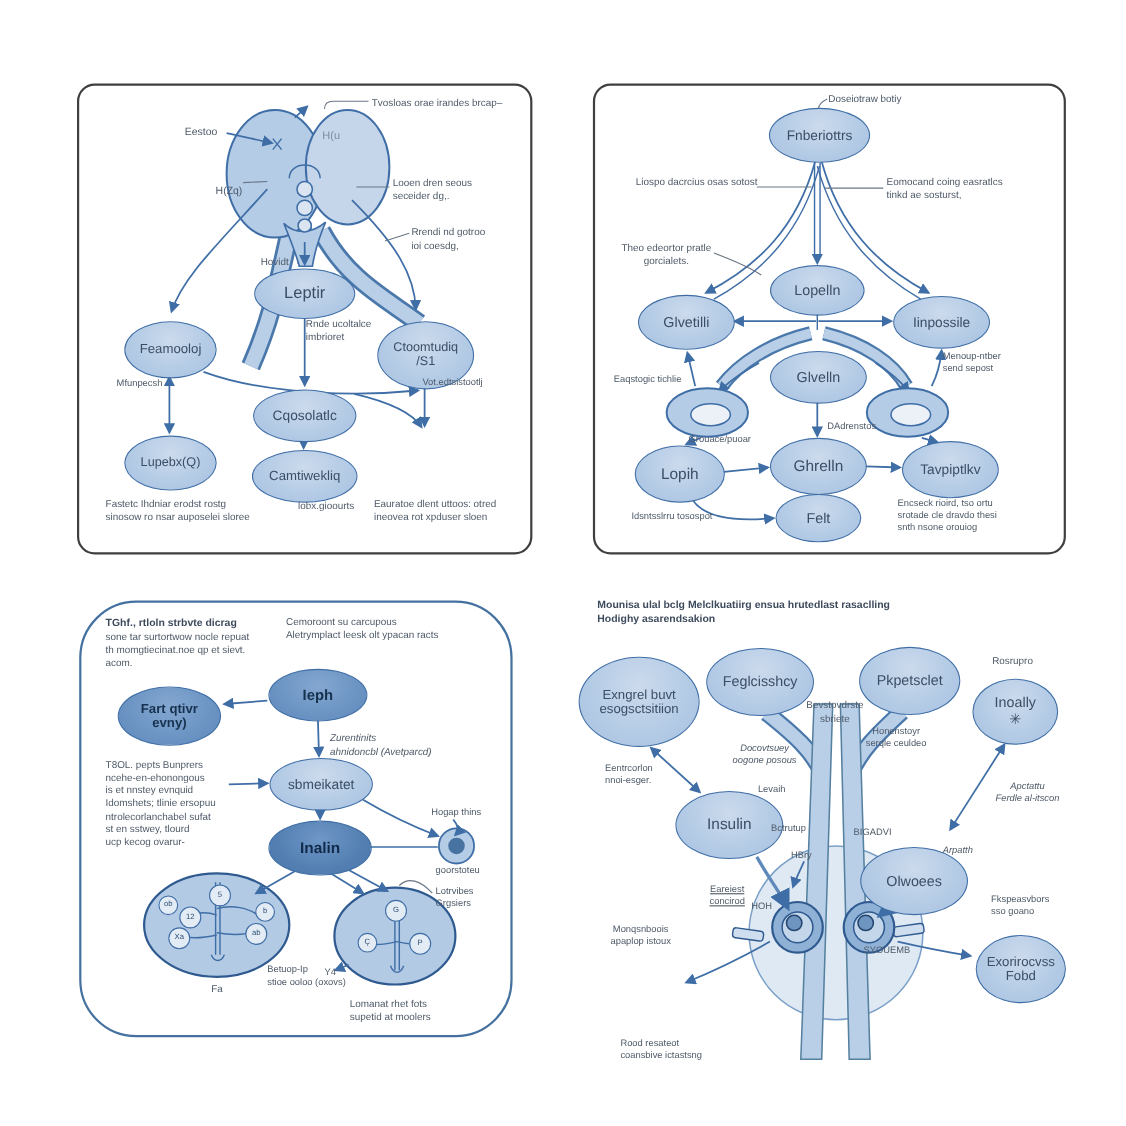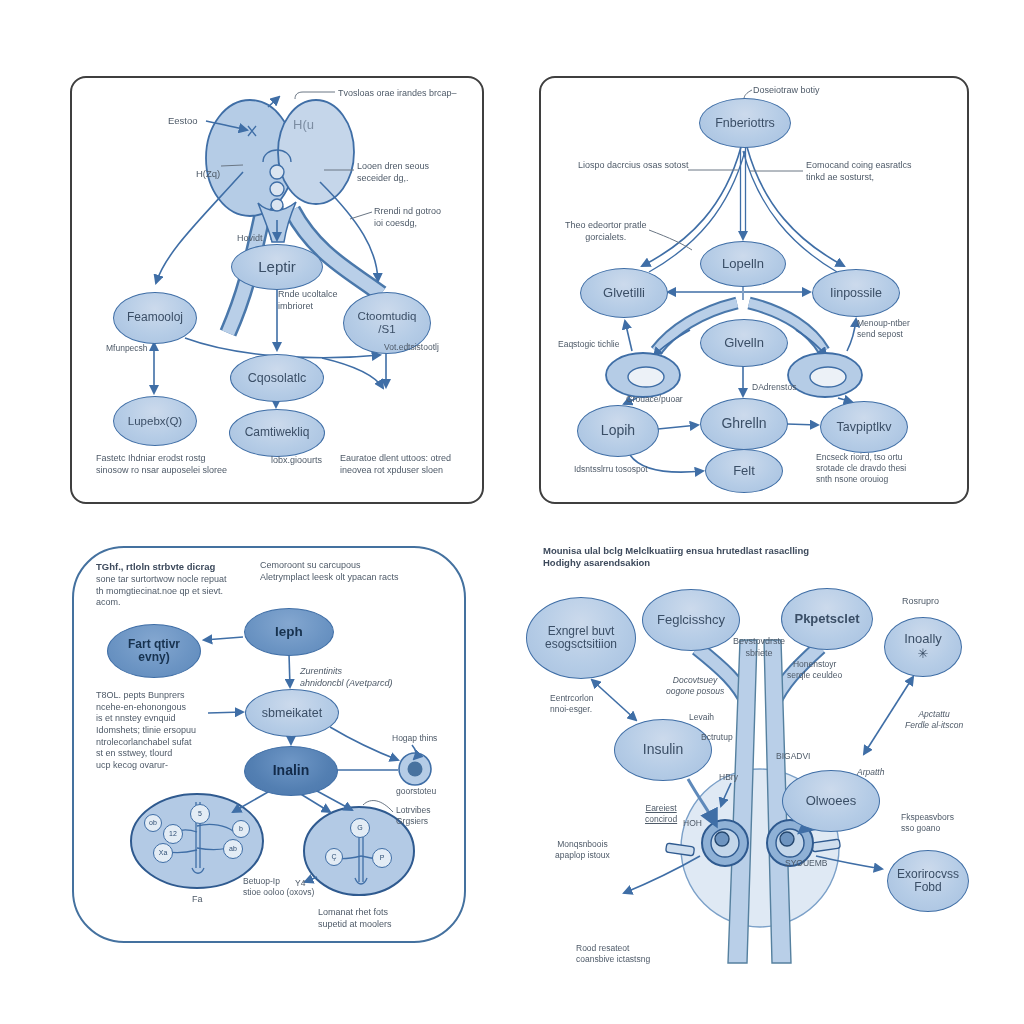--- a/index.html
+++ b/index.html
@@ -186,21 +186,21 @@
   </svg>
 
 <div class="node light" style="left: 231px; top: 244px; width: 90px; height: 44px; font-size: 15px;">Leptir</div>
     <div class="node light" style="left: 113px; top: 292px; width: 82px; height: 50px; font-size: 12px;">Feamooloj</div>
     <div class="node light" style="left: 343px; top: 292px; width: 86px; height: 60px; font-size: 11.5px;">Ctoomtudiq
 /S1</div>
     <div class="node light" style="left: 230px; top: 354px; width: 92px; height: 46px; font-size: 12.5px;">Cqosolatlc</div>
     <div class="node light" style="left: 113px; top: 396px; width: 82px; height: 48px; font-size: 11.5px;">Lupebx(Q)</div>
     <div class="node light" style="left: 229px; top: 409px; width: 94px; height: 46px; font-size: 12px;">Camtiwekliq</div>
     <div class="lbl " style="left: 168px; top: 115px; font-size: 9.5px;">Eestoo</div>
-    <div class="lbl faint" style="left: 293px; top: 117px; font-size: 13px;">H(u</div>
+    <div class="lbl faint" style="left: 293px; top: 117px; font-size: 10px;">H(u</div>
     <div class="lbl " style="left: 196px; top: 148px; font-size: 9.5px; margin-top: 20px;">H(Zq)</div>
     <div class="lbl " style="left: 338px; top: 88px; font-size: 9px;">Tvosloas orae irandes brcap–</div>
     <div class="lbl " style="left: 357px; top: 161px; font-size: 9px;">Looen dren seous
 seceider dg,.</div>
     <div class="lbl " style="left: 374px; top: 206px; font-size: 9px;">Rrendi nd gotroo
 ioi coesdg,</div>
     <div class="lbl " style="left: 237px; top: 233px; font-size: 9px;">Hovidt</div>
     <div class="lbl " style="left: 278px; top: 289px; font-size: 9px;">Rnde ucoltalce
 imbrioret</div>
     <div class="lbl " style="left: 106px; top: 343px; font-size: 8.5px;">Mfunpecsh</div>
@@ -269,48 +269,48 @@
 Grgsiers</div>
     <div class="lbl " style="left: 192px; top: 894px; font-size: 9px;">Fa</div>
     <div class="lbl " style="left: 243px; top: 876px; font-size: 8.5px;">Betuop-Ip
 stioe ooloo (oxovs)</div>
     <div class="lbl " style="left: 295px; top: 878px; font-size: 8.5px;">Y4</div>
     <div class="lbl " style="left: 318px; top: 907px; font-size: 9px;">Lomanat rhet fots
 supetid at moolers</div>
     <div class="node light" style="left: 526px; top: 597px; width: 108px; height: 80px; font-size: 12px;">Exngrel buvt
 esogsctsitiion</div>
     <div class="node light" style="left: 642px; top: 589px; width: 96px; height: 60px; font-size: 13px;">Feglcisshcy</div>
-    <div class="node light" style="left: 781px; top: 588px; width: 90px; height: 60px; font-size: 13px; font-weight: bold;">Pkpetsclet</div>
+    <div class="node light" style="left: 781px; top: 588px; width: 90px; height: 60px; font-size: 13px;">Pkpetsclet</div>
     <div class="node light" style="left: 884px; top: 617px; width: 76px; height: 58px; font-size: 13px;">Inoally
 ✳</div>
     <div class="node light" style="left: 614px; top: 719px; width: 96px; height: 60px; font-size: 14px;">Insulin</div>
     <div class="node light" style="left: 782px; top: 770px; width: 96px; height: 60px; font-size: 13px;">Olwoees</div>
     <div class="node light" style="left: 887px; top: 850px; width: 80px; height: 60px; font-size: 12px;">Exorirocvss
 Fobd</div>
     <div class="lbl b" style="left: 543px; top: 545px; font-size: 9.5px;">Mounisa ulal bclg Melclkuatiirg ensua hrutedlast rasaclling
 Hodighy asarendsakion</div>
     <div class="lbl " style="left: 902px; top: 596px; font-size: 9px;">Rosrupro</div>
     <div class="lbl c" style="left: 733px; top: 636px; font-size: 9px;">Bevstovdrste
 sbriete</div>
     <div class="lbl i c" style="left: 666px; top: 659px; font-size: 8.5px;">Docovtsuey
 oogone posous</div>
     <div class="lbl c" style="left: 787px; top: 659px; font-size: 8.5px;">Honenstoyr
 serqle ceuldeo</div>
     <div class="lbl " style="left: 550px; top: 693px; font-size: 8.5px;">Eentrcorlon
 nnoi-esger.</div>
     <div class="lbl " style="left: 689px; top: 712px; font-size: 8.5px;">Levaih</div>
     <div class="lbl i c" style="left: 905px; top: 693px; font-size: 8.5px;">Apctattu
 Ferdle al-itscon</div>
-    <div class="lbl " style="left: 701px; top: 732px; font-size: 8.5px;">Bctrutup</div>
+    <div class="lbl " style="left: 701px; top: 747px; font-size: 8.5px;">Bctrutup</div>
     <div class="lbl " style="left: 776px; top: 751px; font-size: 8.5px;">BIGADVI</div>
     <div class="lbl i" style="left: 857px; top: 751px; font-size: 8.5px;">Arpatth</div>
     <div class="lbl " style="left: 719px; top: 772px; font-size: 8.5px;">HBry</div>
     <div class="lbl c" style="left: 645px; top: 803px; font-size: 8.5px; text-decoration: underline;">Eareiest
 concirod</div>
     <div class="lbl " style="left: 683px; top: 818px; font-size: 8.5px;">HOH</div>
     <div class="lbl " style="left: 785px; top: 858px; font-size: 8.5px;">SYOUEMB</div>
     <div class="lbl " style="left: 901px; top: 812px; font-size: 8.5px;">Fkspeasvbors
 sso goano</div>
     <div class="lbl c" style="left: 555px; top: 839px; font-size: 8.5px;">Monqsnboois
 apaplop istoux</div>
-    <div class="lbl " style="left: 576px; top: 943px; font-size: 8.5px;">Rood resateot
+    <div class="lbl " style="left: 564px; top: 943px; font-size: 8.5px;">Rood resateot
 coansbive ictastsng</div>
   </div>
 
 </body></html>

